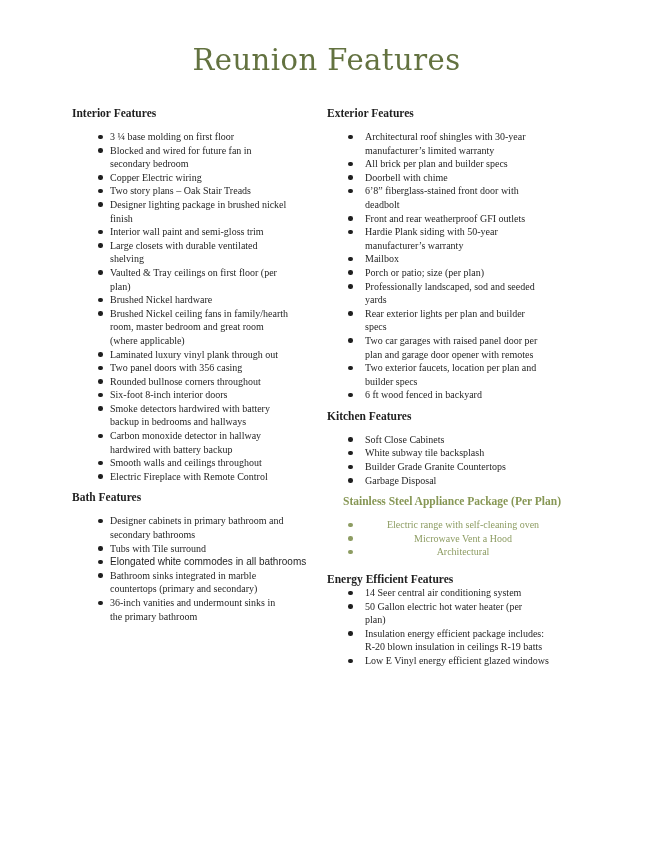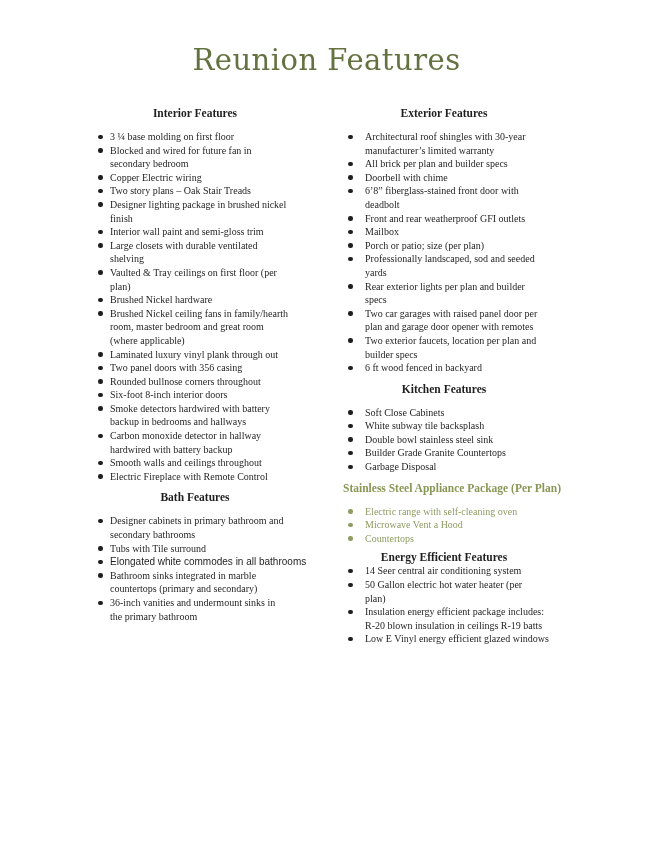--- a/index.html
+++ b/index.html
@@ -28,30 +28,30 @@
     margin-top:28px;
   }
   .col{box-sizing:border-box;}
   .col-left{margin-left:72px;width:246px;}
   .col-right{margin-left:9px;width:234px;}
   .section-heading{
     margin:7px 0 10px 0;
     font-size:11.5px;
     font-weight:bold;
     line-height:14px;
-    text-align:center;
+    text-align:left;
     color:#1f1f1f;
   }
   .section-heading.first{margin-top:0;}
   .section-heading.accent{
     color:var(--accent-heading,#879755);
     text-align:right;
     padding-left:13px;
   }
-  .section-heading.tight{margin-bottom:0;margin-top:5px;}
+  .section-heading.tight{margin-bottom:0;margin-top:13px;}
   ul.feature-list{
     list-style:none;
     margin:0;padding:0;
   }
   .feature-list li{
     position:relative;
     padding-left:38px;
     font-size:10px;
     line-height:13.6px;
     white-space:pre-wrap;
@@ -62,21 +62,21 @@
     left:26px;top:4.5px;
     width:4.5px;height:4.5px;
     border-radius:50%;
     background:currentColor;
   }
   .col-right .feature-list li::before{left:21px;}
   .feature-list li.sans{
     font-family:"Liberation Sans",sans-serif;
     font-size:10px;
   }
-  ul.accent-list li{color:var(--accent,#8d9c62);}
+  ul.accent-list li{color:var(--accent,#8d9c62);text-align:center;}
 </style>
 </head>
 <body>
 
 <div class="page" style="--title-color: #637240; --accent-heading: #879755; --accent: #8d9c62; color: rgb(31, 31, 31); border-radius: 19px;">
   <h1 class="doc-title">Reunion Features</h1>
   <div class="columns">
     <div class="col col-left">
         <div class="section-heading first">Interior Features</div>
         <ul class="feature-list">
@@ -122,45 +122,46 @@
     <div class="col col-right">
         <div class="section-heading first">Exterior Features</div>
         <ul class="feature-list">
           <li>Architectural roof shingles with 30-year
 manufacturer’s limited warranty</li>
           <li>All brick per plan and builder specs</li>
           <li>Doorbell with chime</li>
           <li>6’8” fiberglass-stained front door with
 deadbolt</li>
           <li>Front and rear weatherproof GFI outlets</li>
+          <li>Hardie Plank siding with 50-year
+manufacturer’s warranty</li>
           <li>Mailbox</li>
           <li>Porch or patio; size (per plan)</li>
           <li>Professionally landscaped, sod and seeded
 yards</li>
           <li>Rear exterior lights per plan and builder
 specs</li>
           <li>Two car garages with raised panel door per
 plan and garage door opener with remotes</li>
           <li>Two exterior faucets, location per plan and
 builder specs</li>
           <li>6 ft wood fenced in backyard</li>
         </ul>
         <div class="section-heading">Kitchen Features</div>
         <ul class="feature-list">
           <li>Soft Close Cabinets</li>
           <li>White subway tile backsplash</li>
-          <li>Double bowl stainless steel sink</li>
           <li>Builder Grade Granite Countertops</li>
           <li>Garbage Disposal</li>
         </ul>
         <div class="section-heading accent">Stainless Steel Appliance Package (Per Plan)</div>
         <ul class="feature-list accent-list">
           <li>Electric range with self-cleaning oven</li>
           <li>Microwave Vent a Hood</li>
-          <li>Countertops</li>
+          <li>Architectural</li>
         </ul>
         <div class="section-heading tight">Energy Efficient Features</div>
         <ul class="feature-list">
           <li>14 Seer central air conditioning system</li>
           <li>50 Gallon electric hot water heater (per
 plan)</li>
           <li>Insulation energy efficient package includes:
 R-20 blown insulation in ceilings R-19 batts</li>
           <li>Low E Vinyl energy efficient glazed windows</li>
         </ul>

